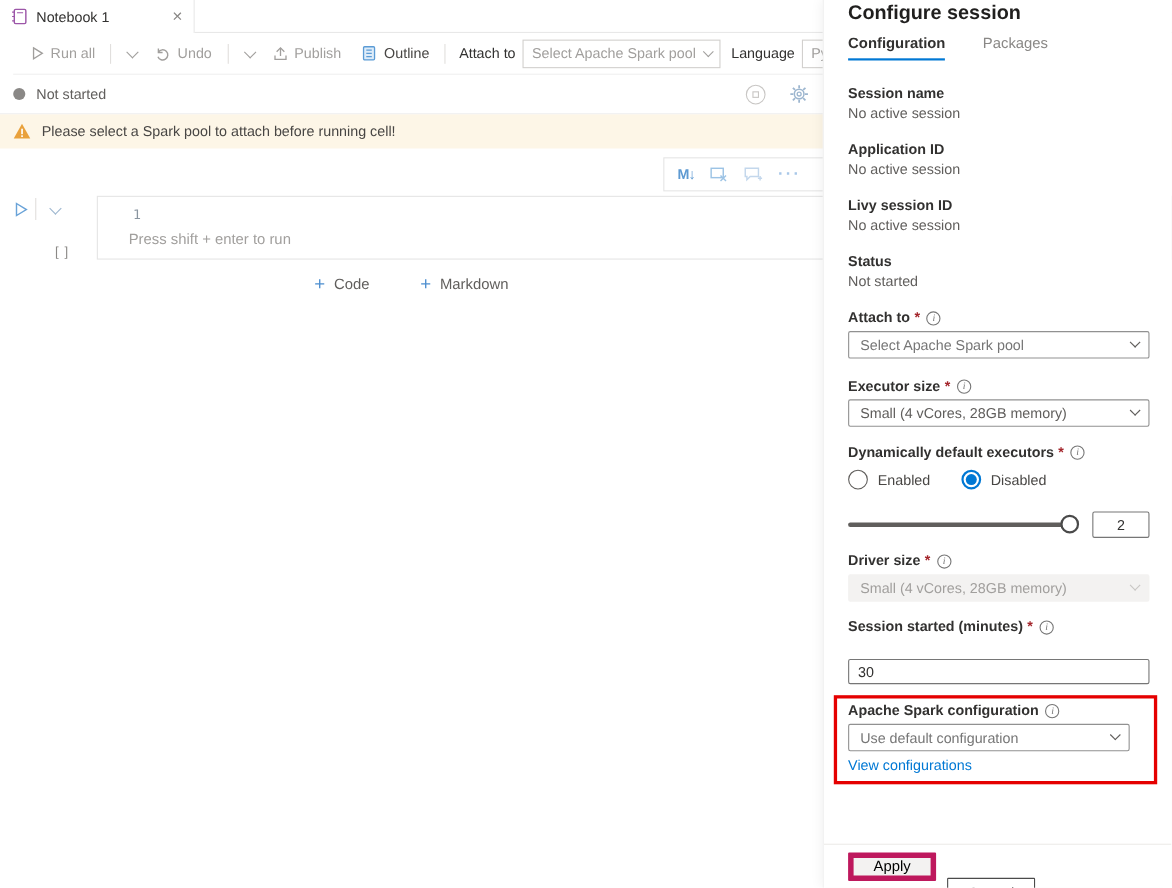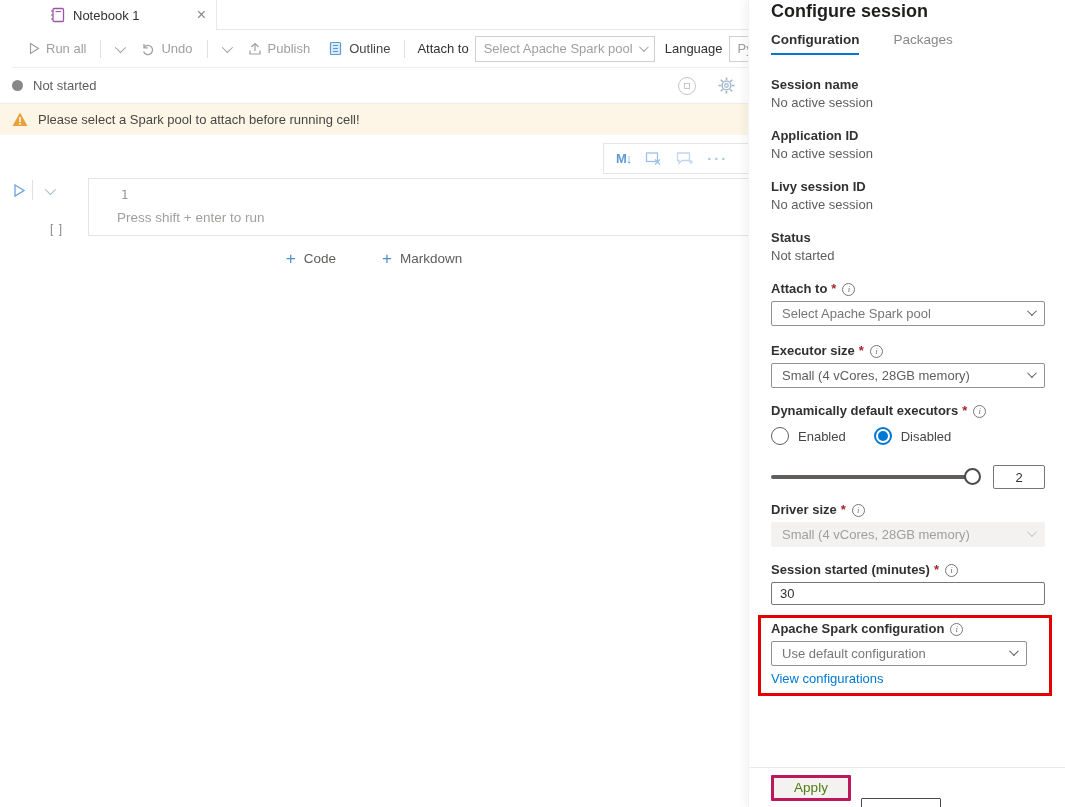--- a/index.html
+++ b/index.html
@@ -8,21 +8,21 @@
     font-family: "Liberation Sans", sans-serif;
     font-size: 13px;
     color: #323130;
     background: #fff;
     position: relative;
     overflow: hidden;
   }
   
   .main { position:absolute; inset:0; background:#fff; }
 
-  .tabbar { position:absolute; top:0; left:0; right:0; height:30px; border-bottom:1px solid #e8e8e8; background:#fff;margin-left:40px; }
+  .tabbar { position:absolute; top:0; left:0; right:0; height:30px; border-bottom:1px solid #e8e8e8; background:#fff; }
   .tab { position:absolute; top:0; left:0; width:177px; height:30px; background:#fff; border-right:1px solid #e8e8e8;
          display:flex; align-items:center; padding:0 10px; gap:8px; }
   .tab-title { flex:1; color:#323130; font-size:13px; }
   .tab-close { color:#8a8886; font-size:14px; cursor:pointer; }
   .tab-close::after { content:"×"; font-size:16px; line-height:1; }
 
   .toolbar { position:absolute; top:30px; left:0; right:0; height:38px; display:flex; align-items:center;
              padding-left:10px; gap:6px; border-bottom:1px solid #ededed; background:#fff; color:#a19f9d;margin-left:12px; }
   .tbtn { display:flex; align-items:center; gap:6px; padding:0 6px; height:26px; white-space:nowrap; }
   .tbtn.disabled { color:#a19f9d; }
@@ -112,31 +112,31 @@
   .radio.checked::after { content:""; position:absolute; inset:2px; border-radius:50%; background:#0078d4; }
 
   .slider-row { display:flex; align-items:center; gap:10px; margin-top:10px; }
   .slider { flex:1; position:relative; height:18px; }
   .slider-track { position:absolute; top:7px; left:0; right:10px; height:4px; border-radius:2px; background:#605e5c; }
   .slider-thumb { position:absolute; top:0; right:2px; width:17px; height:17px; border-radius:50%; background:#fff;
                   border:2px solid #4a4a4a; }
   .num-box { width:52px; height:24px; border:1px solid #767676; border-radius:2px; text-align:center; font-size:13px;
              color:#323130; font-family:"Liberation Sans", sans-serif; }
 
-  .text-input { margin-top:3px; width:100%; height:23px; border:1px solid #767676; border-radius:2px; padding:0 8px;
+  .text-input { margin-top:20px; width:100%; height:23px; border:1px solid #767676; border-radius:2px; padding:0 8px;
                 font-size:13px; color:#323130; font-family:"Liberation Sans", sans-serif; }
 
   .redbox { margin-top:10px; margin-left:-13px; width:294px; border:3px solid #e50000; padding:2px 10px 7px 10px; }
   .redbox .dd { width:256px; }
   .view-link { display:inline-block; margin-top:5px; color:#0078d4; font-size:13px; text-decoration:none; }
 
   .panel-footer { position:absolute; bottom:0; left:0; right:0; height:40px; border-top:1px solid #edebe9;
                   display:flex; align-items:center; padding-left:22px; gap:10px; background:#fff; }
   .btn { height:26px; min-width:80px; font-size:13.5px; font-family:"Liberation Sans", sans-serif; border-radius:1px; }
-  .btn-apply { background:#f3f2f1; border:3px solid #be185d; color:#4d7c0f; }
+  .btn-apply { background:#f3f2f1; border:5px solid #be185d; color:#000000; }
   .btn-cancel { background:#fff; border:1px solid #4a4a4a; color:#323130;margin-top:47px; }
 
   svg { display:block; }
 </style>
 </head>
 <body>
 
 <div class="main">
 
   <div class="tabbar">

